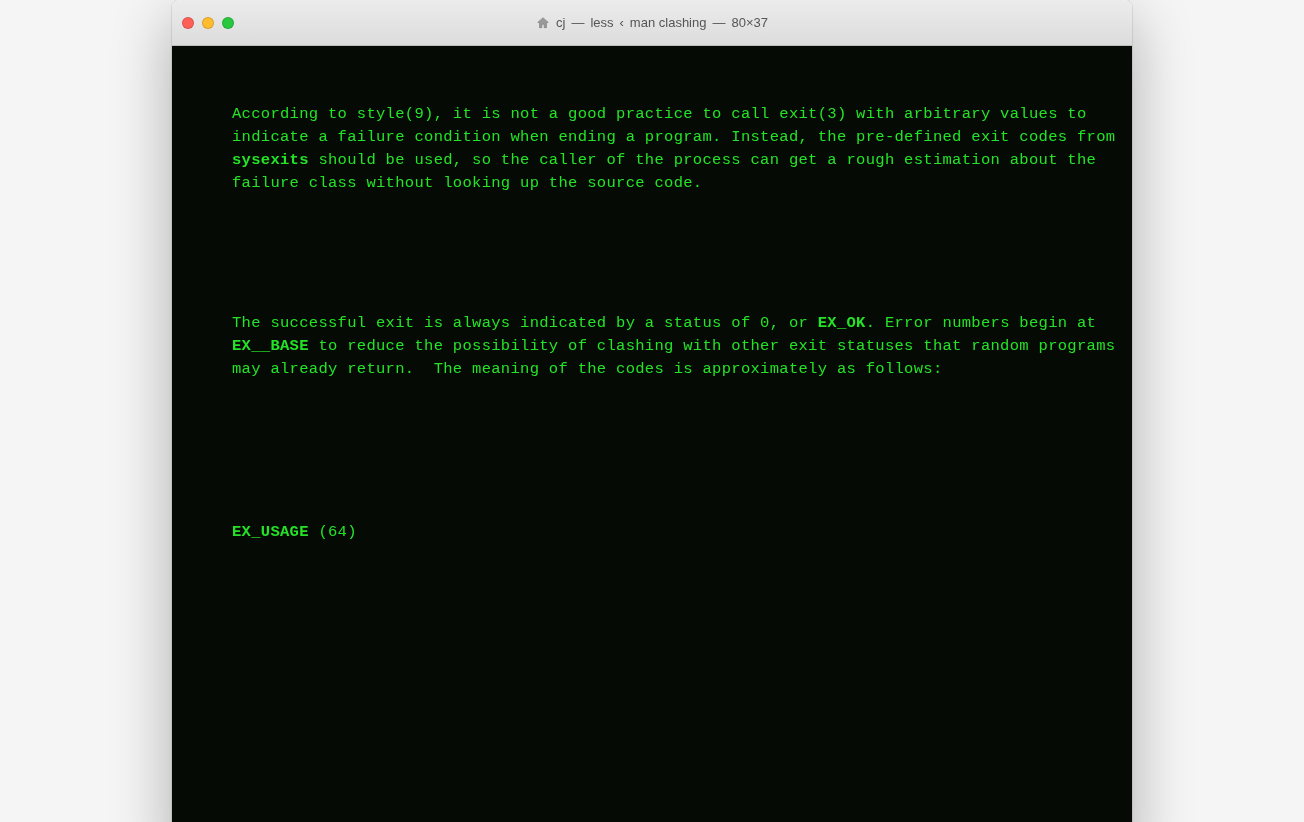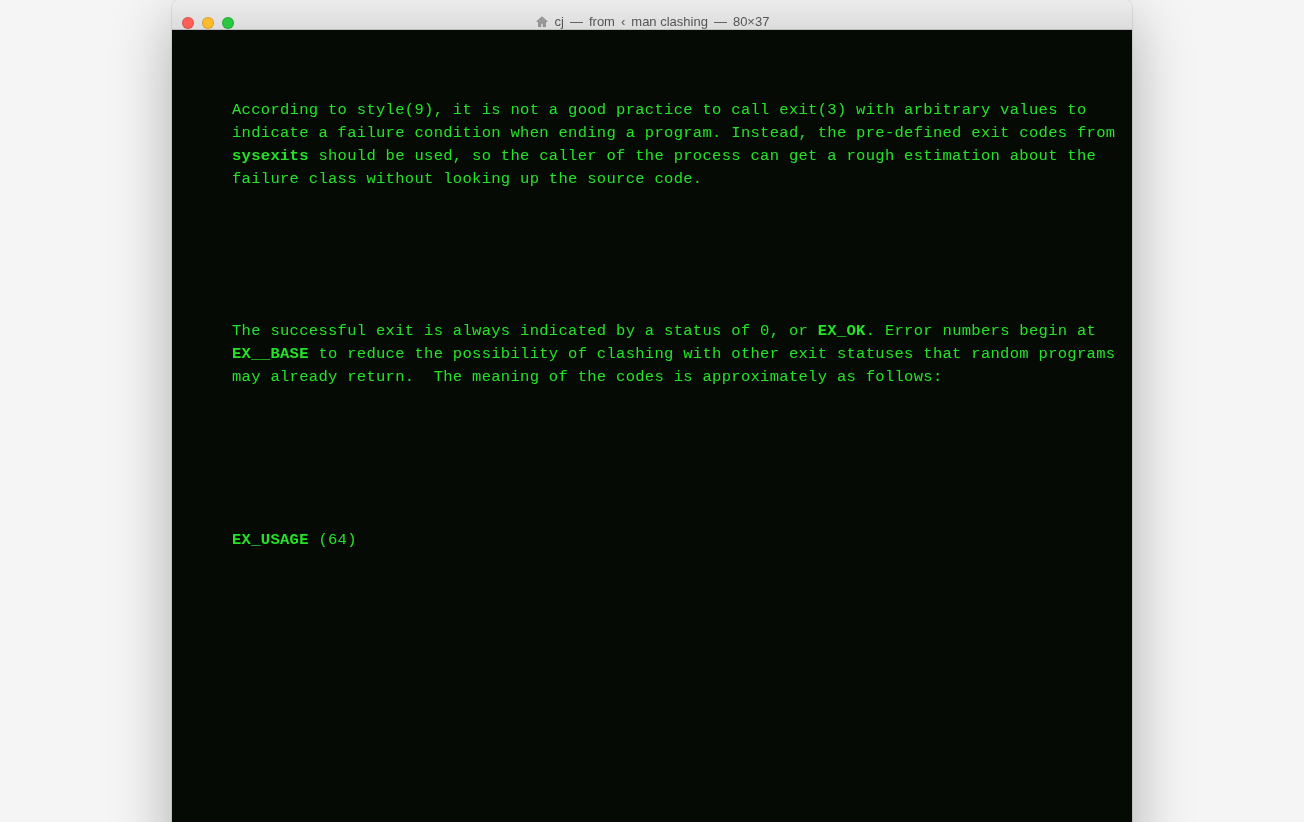--- a/index.html
+++ b/index.html
@@ -16,25 +16,25 @@
       font-family: Menlo, Monaco, "Courier New", monospace;
     }
     .window {
       width: 960px;
       background: #fff;
       border-radius: 8px;
       box-shadow: 0 20px 60px rgba(0,0,0,0.3), 0 0 0 1px rgba(0,0,0,0.08);
       overflow: hidden;
     }
     .titlebar {
-      height: 30px;
+      height: 46px;
       background: linear-gradient(#ececec, #dcdcdc);
       border-bottom: 1px solid #bdbdbd;
       display: flex;
-      align-items: flex-end;
+      align-items: center;
       position: relative;
       padding: 0 10px;
     }
     .traffic-lights {
       display: flex;
       gap: 8px;
       position: absolute;
       left: 10px;
     }
     .light {
@@ -69,21 +69,20 @@
       padding: 10px 12px 8px 12px;
       min-height: 620px;
       white-space: pre-wrap;
       word-break: break-word;
       letter-spacing: 0.3px;
     }
     .bold { font-weight: bold; }
     .para {
       padding-left: 48px;
       text-indent: 0;
-      margin-top: 12px;
     }
     .entry {
       display: flex;
       padding-left: 48px;
     }
     .entry-label {
       width: 230px;
       flex-shrink: 0;
     }
     .entry-desc {
@@ -100,21 +99,21 @@
       <div class="light red"></div>
       <div class="light yellow"></div>
       <div class="light green"></div>
     </div>
     <div class="title">
       <svg class="home-icon" viewBox="0 0 24 24">
         <path d="M12 3l9 8h-3v9h-4v-6h-4v6H6v-9H3l9-8z"></path>
       </svg>
       <span>cj</span>
       <span>—</span>
-      <span>from</span>
+      <span>less</span>
       <span>‹</span>
       <span>man clashing</span>
       <span>—</span>
       <span>80×37</span>
     </div>
   </div>
 
   <div class="terminal">
     <div class="para"><span>According to style(9), it is not a good practice to call exit(3) with arbitrary values to indicate a failure condition when ending a program. Instead, the pre-defined exit codes from </span><span class="bold">sysexits</span><span> should be used, so the caller of the process can get a rough estimation about the failure class without looking up the source code.</span></div>
     <div class="blank"></div>

